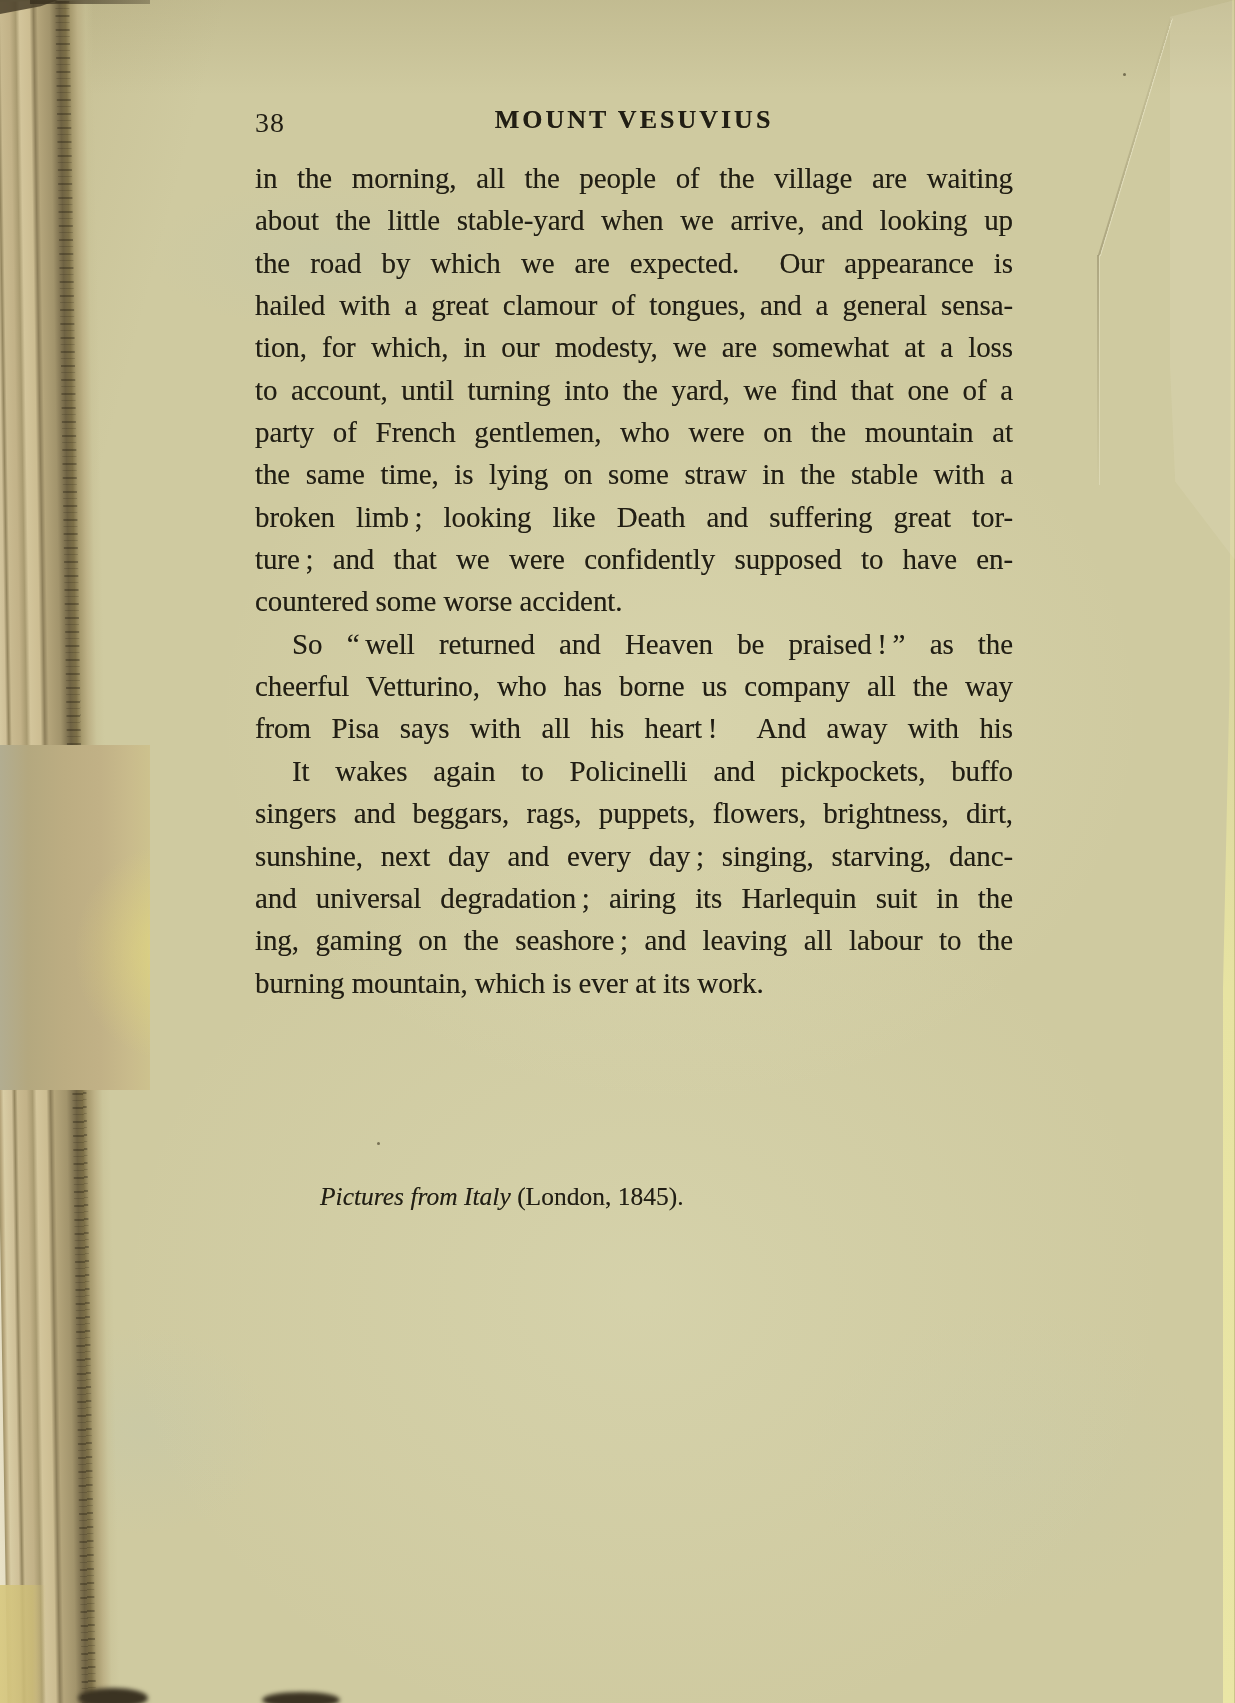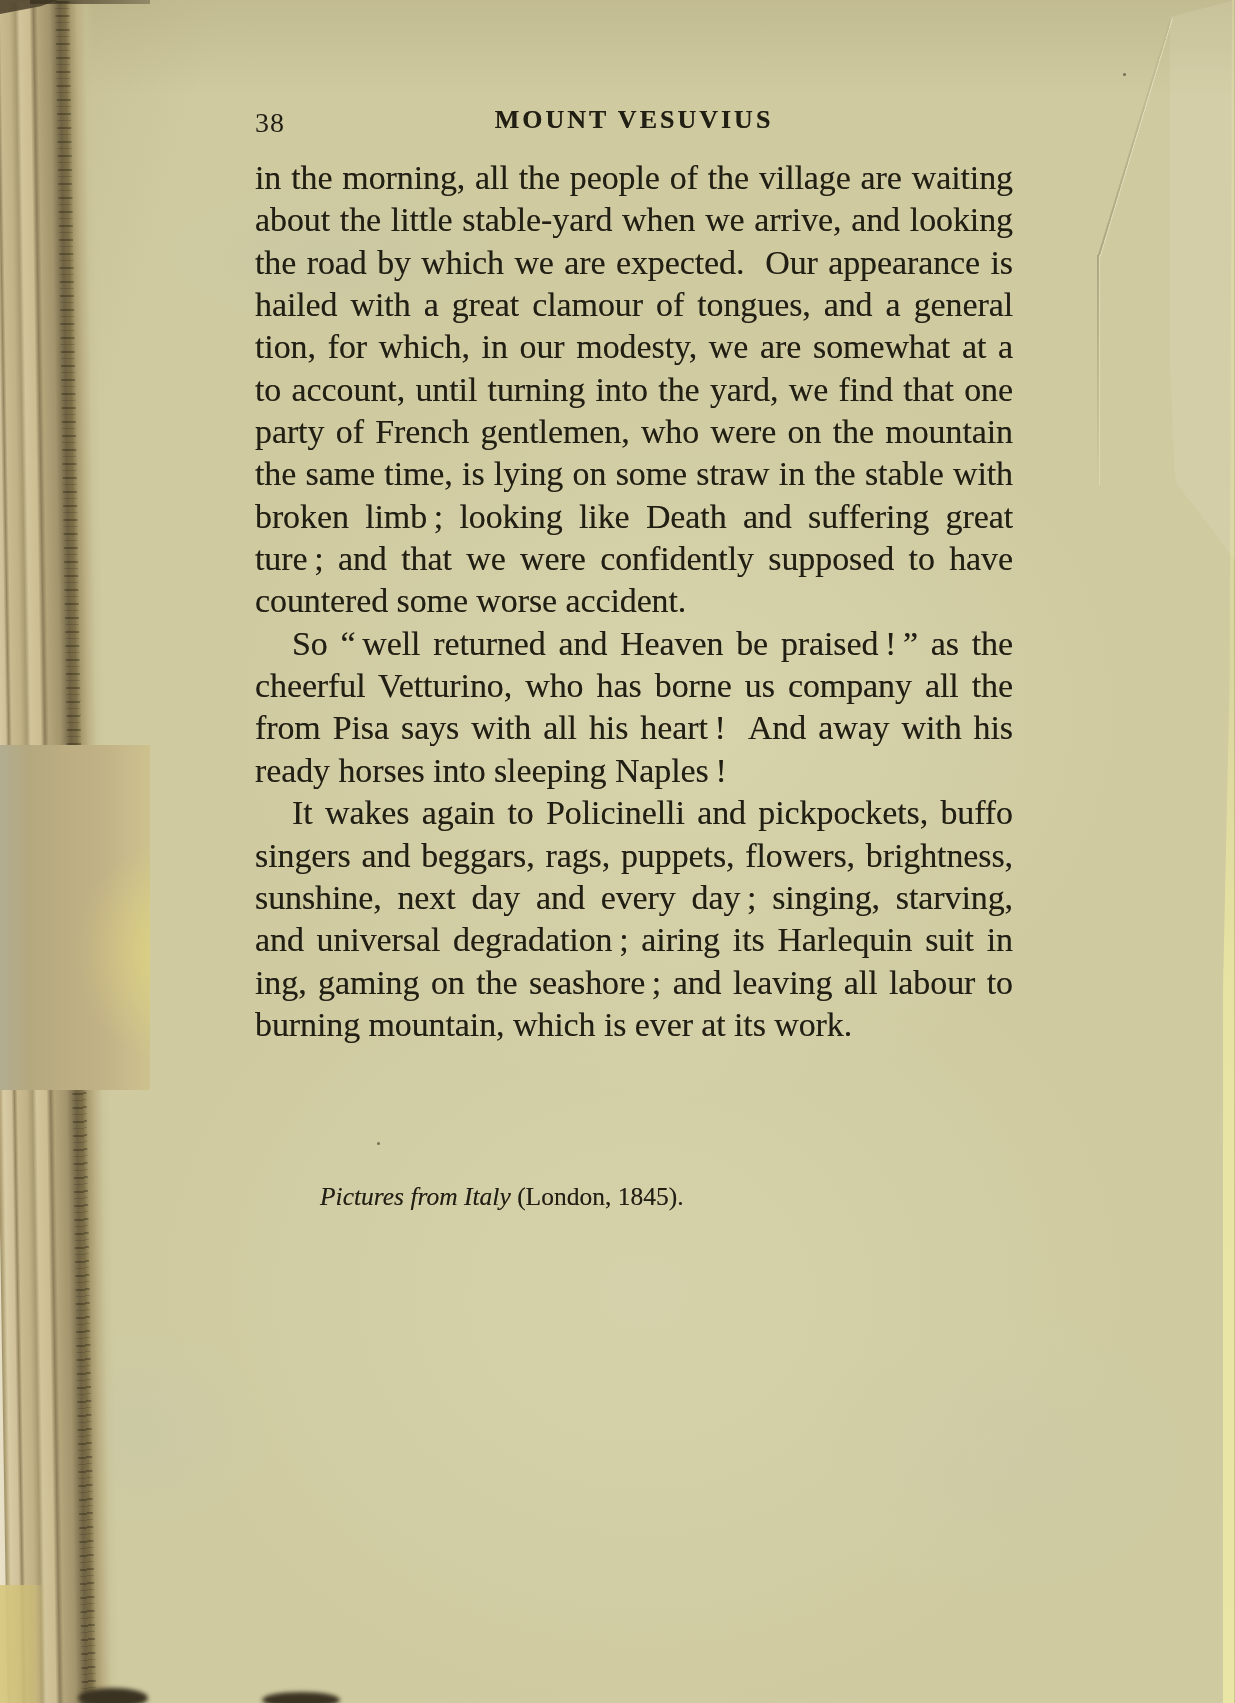--- a/index.html
+++ b/index.html
@@ -102,21 +102,21 @@
   .folio{
     position:absolute;left:0;top:6px;font-size:28px;letter-spacing:1px;
   }
   .running-head{
     position:absolute;left:0;right:0;top:4px;text-align:center;
     font-size:26px;font-weight:700;letter-spacing:3px;
     text-shadow:0 0 .6px rgba(40,36,20,.6);
   }
   .body-block{
     position:absolute;left:255px;top:157px;width:758px;
-    font-size:34px;letter-spacing:-0.1px;
+    font-size:29px;letter-spacing:-0.1px;
     text-shadow:0 0 .6px rgba(40,36,20,.5);
   }
   .line{
     height:42.35px;line-height:42.35px;overflow:hidden;
     text-align:justify;
   }
   .line.fill{text-align-last:justify;}
   .line.indent{text-indent:37px;}
   .citation{
     position:absolute;left:255px;top:1176px;width:758px;
@@ -160,21 +160,20 @@
     <div class="line fill">tion, for which, in our modesty, we are somewhat at a loss</div>
     <div class="line fill">to account, until turning into the yard, we find that one of a</div>
     <div class="line fill">party of French gentlemen, who were on the mountain at</div>
     <div class="line fill">the same time, is lying on some straw in the stable with a</div>
     <div class="line fill">broken limb ; looking like Death and suffering great tor-</div>
     <div class="line fill">ture ; and that we were confidently supposed to have en-</div>
     <div class="line">countered some worse accident.</div>
     <div class="line fill indent">So “ well returned and Heaven be praised ! ” as the</div>
     <div class="line fill">cheerful Vetturino, who has borne us company all the way</div>
     <div class="line fill">from Pisa says with all his heart !&nbsp; And away with his</div>
-    <div class="line">ready horses into sleeping Naples !</div>
     <div class="line fill indent">It wakes again to Policinelli and pickpockets, buffo</div>
     <div class="line fill">singers and beggars, rags, puppets, flowers, brightness, dirt,</div>
     <div class="line fill">sunshine, next day and every day ; singing, starving, danc-</div>
     <div class="line fill">and universal degradation ; airing its Harlequin suit in the</div>
     <div class="line fill">ing, gaming on the seashore ; and leaving all labour to the</div>
     <div class="line">burning mountain, which is ever at its work.</div>
   </div>
 
   <div class="citation ink">
     <span class="it">Pictures from Italy</span><span> (London, 1845).</span>

